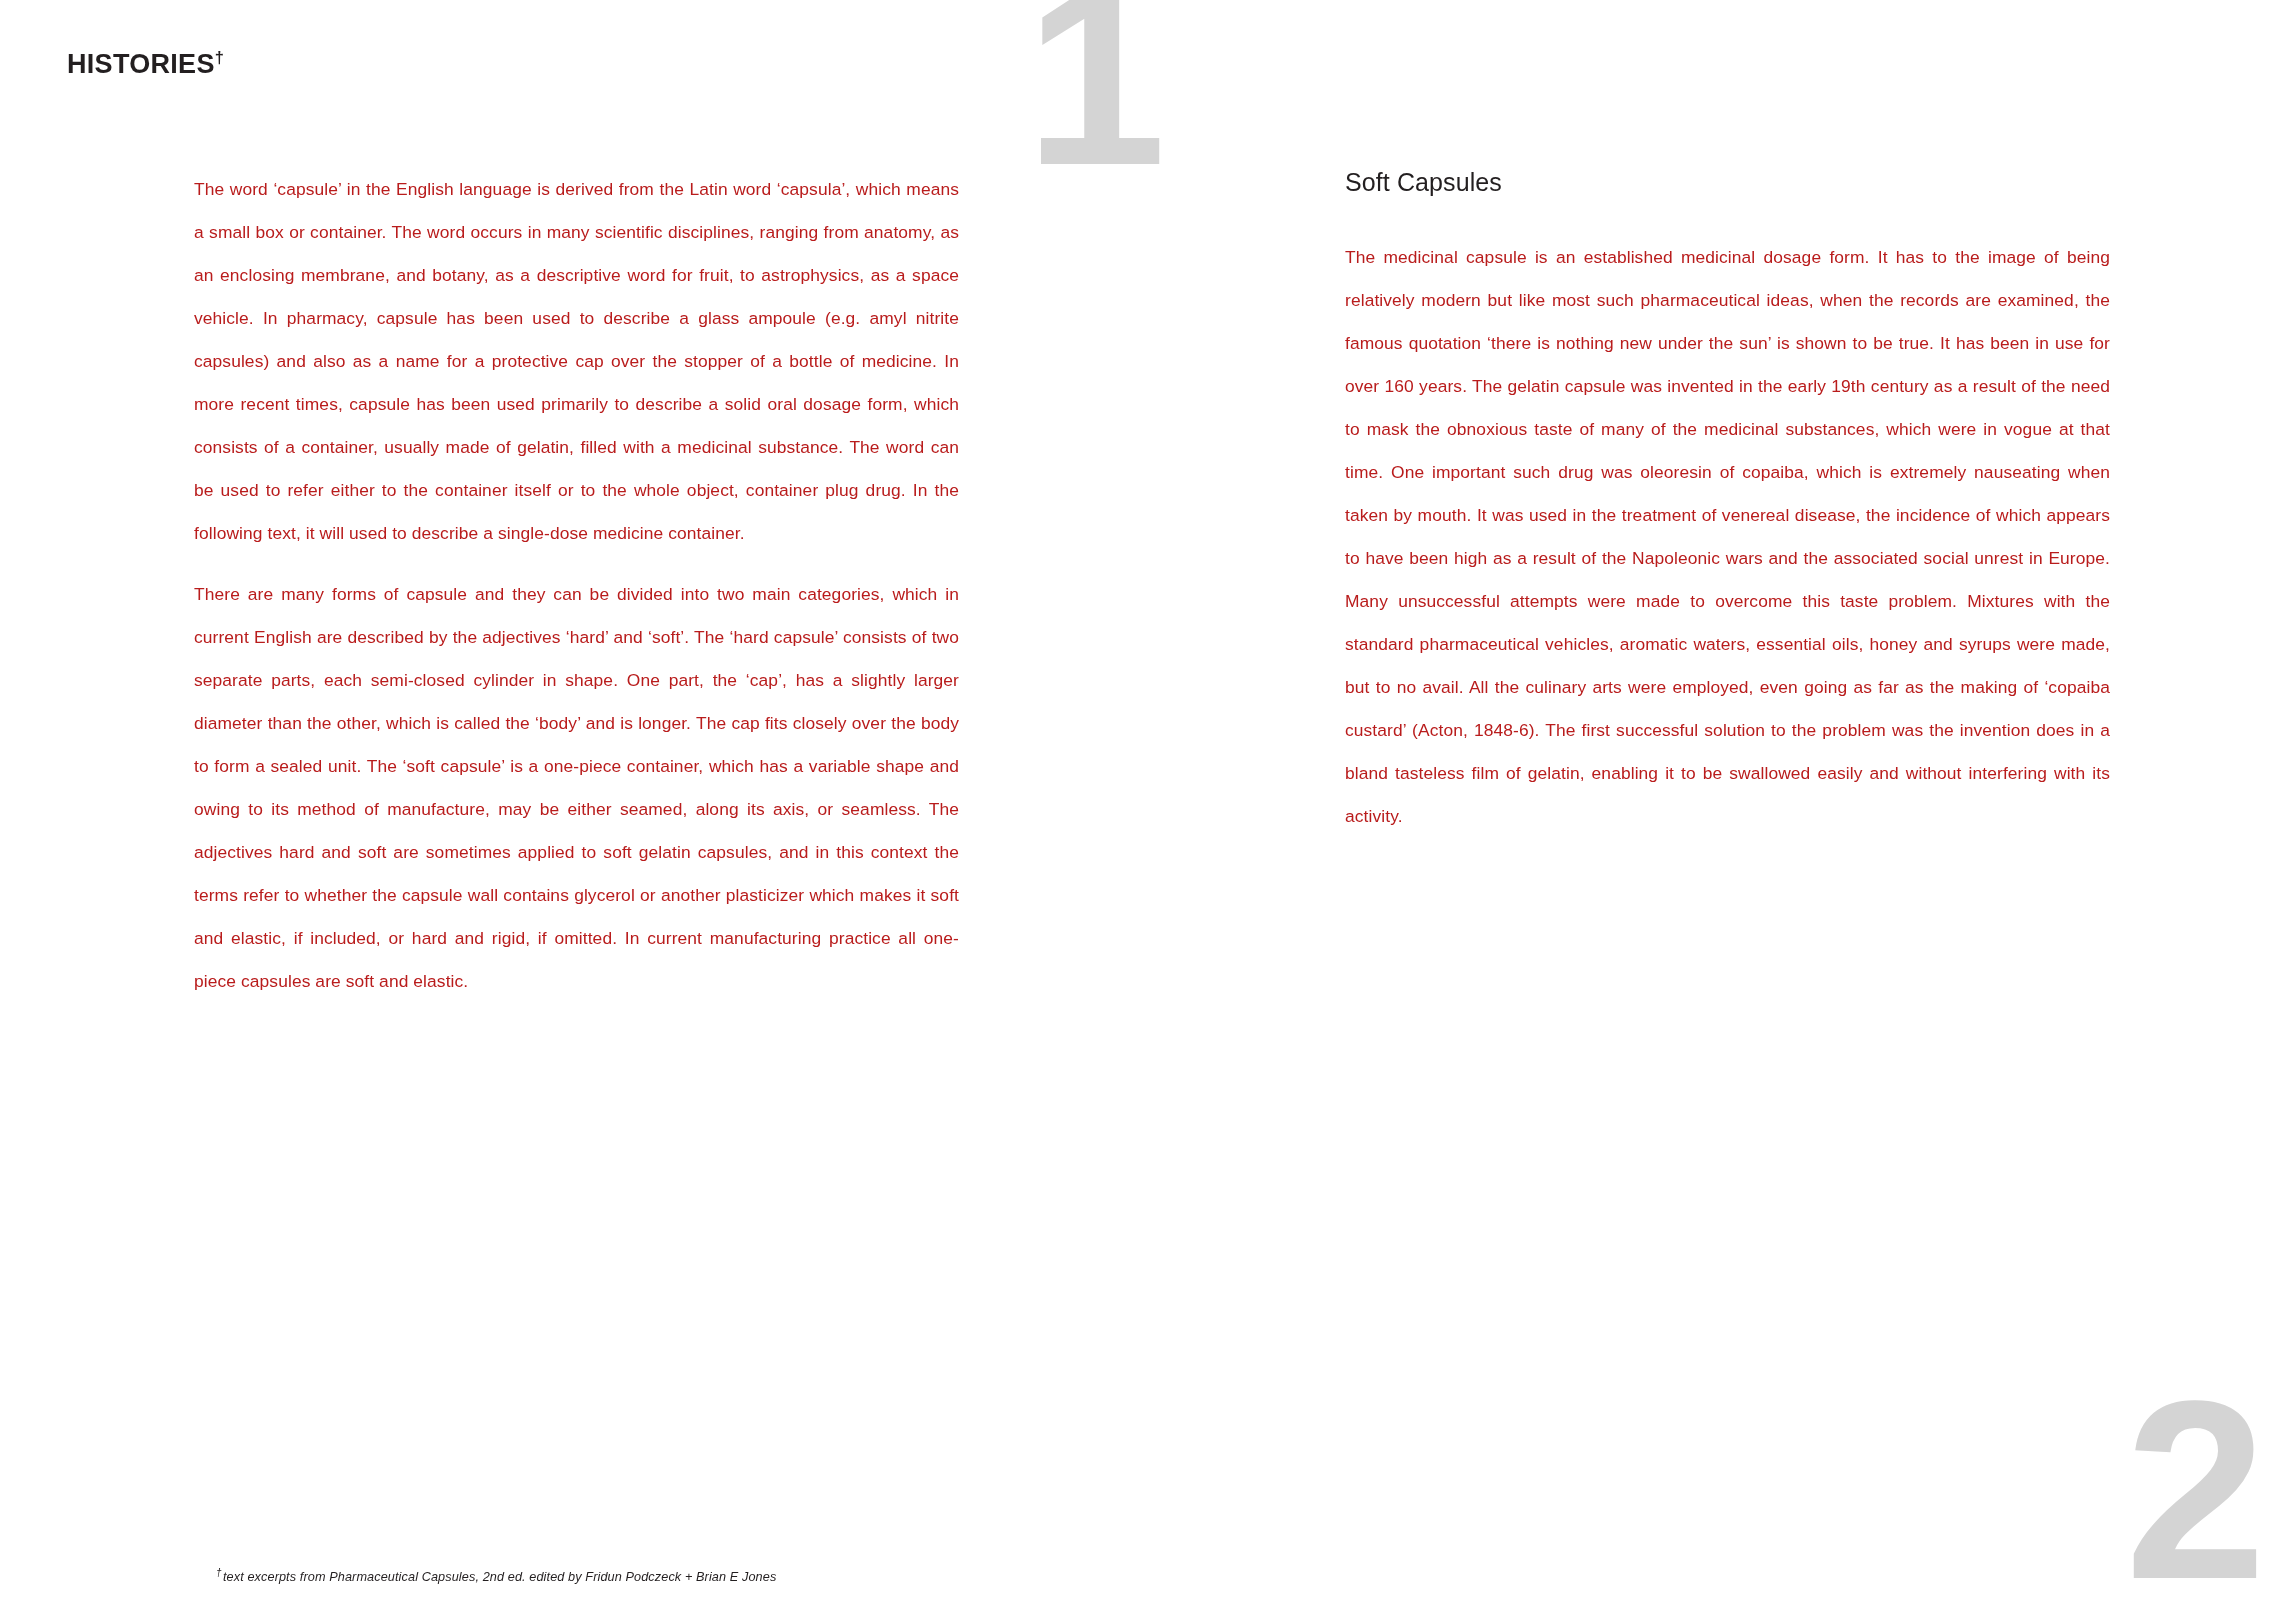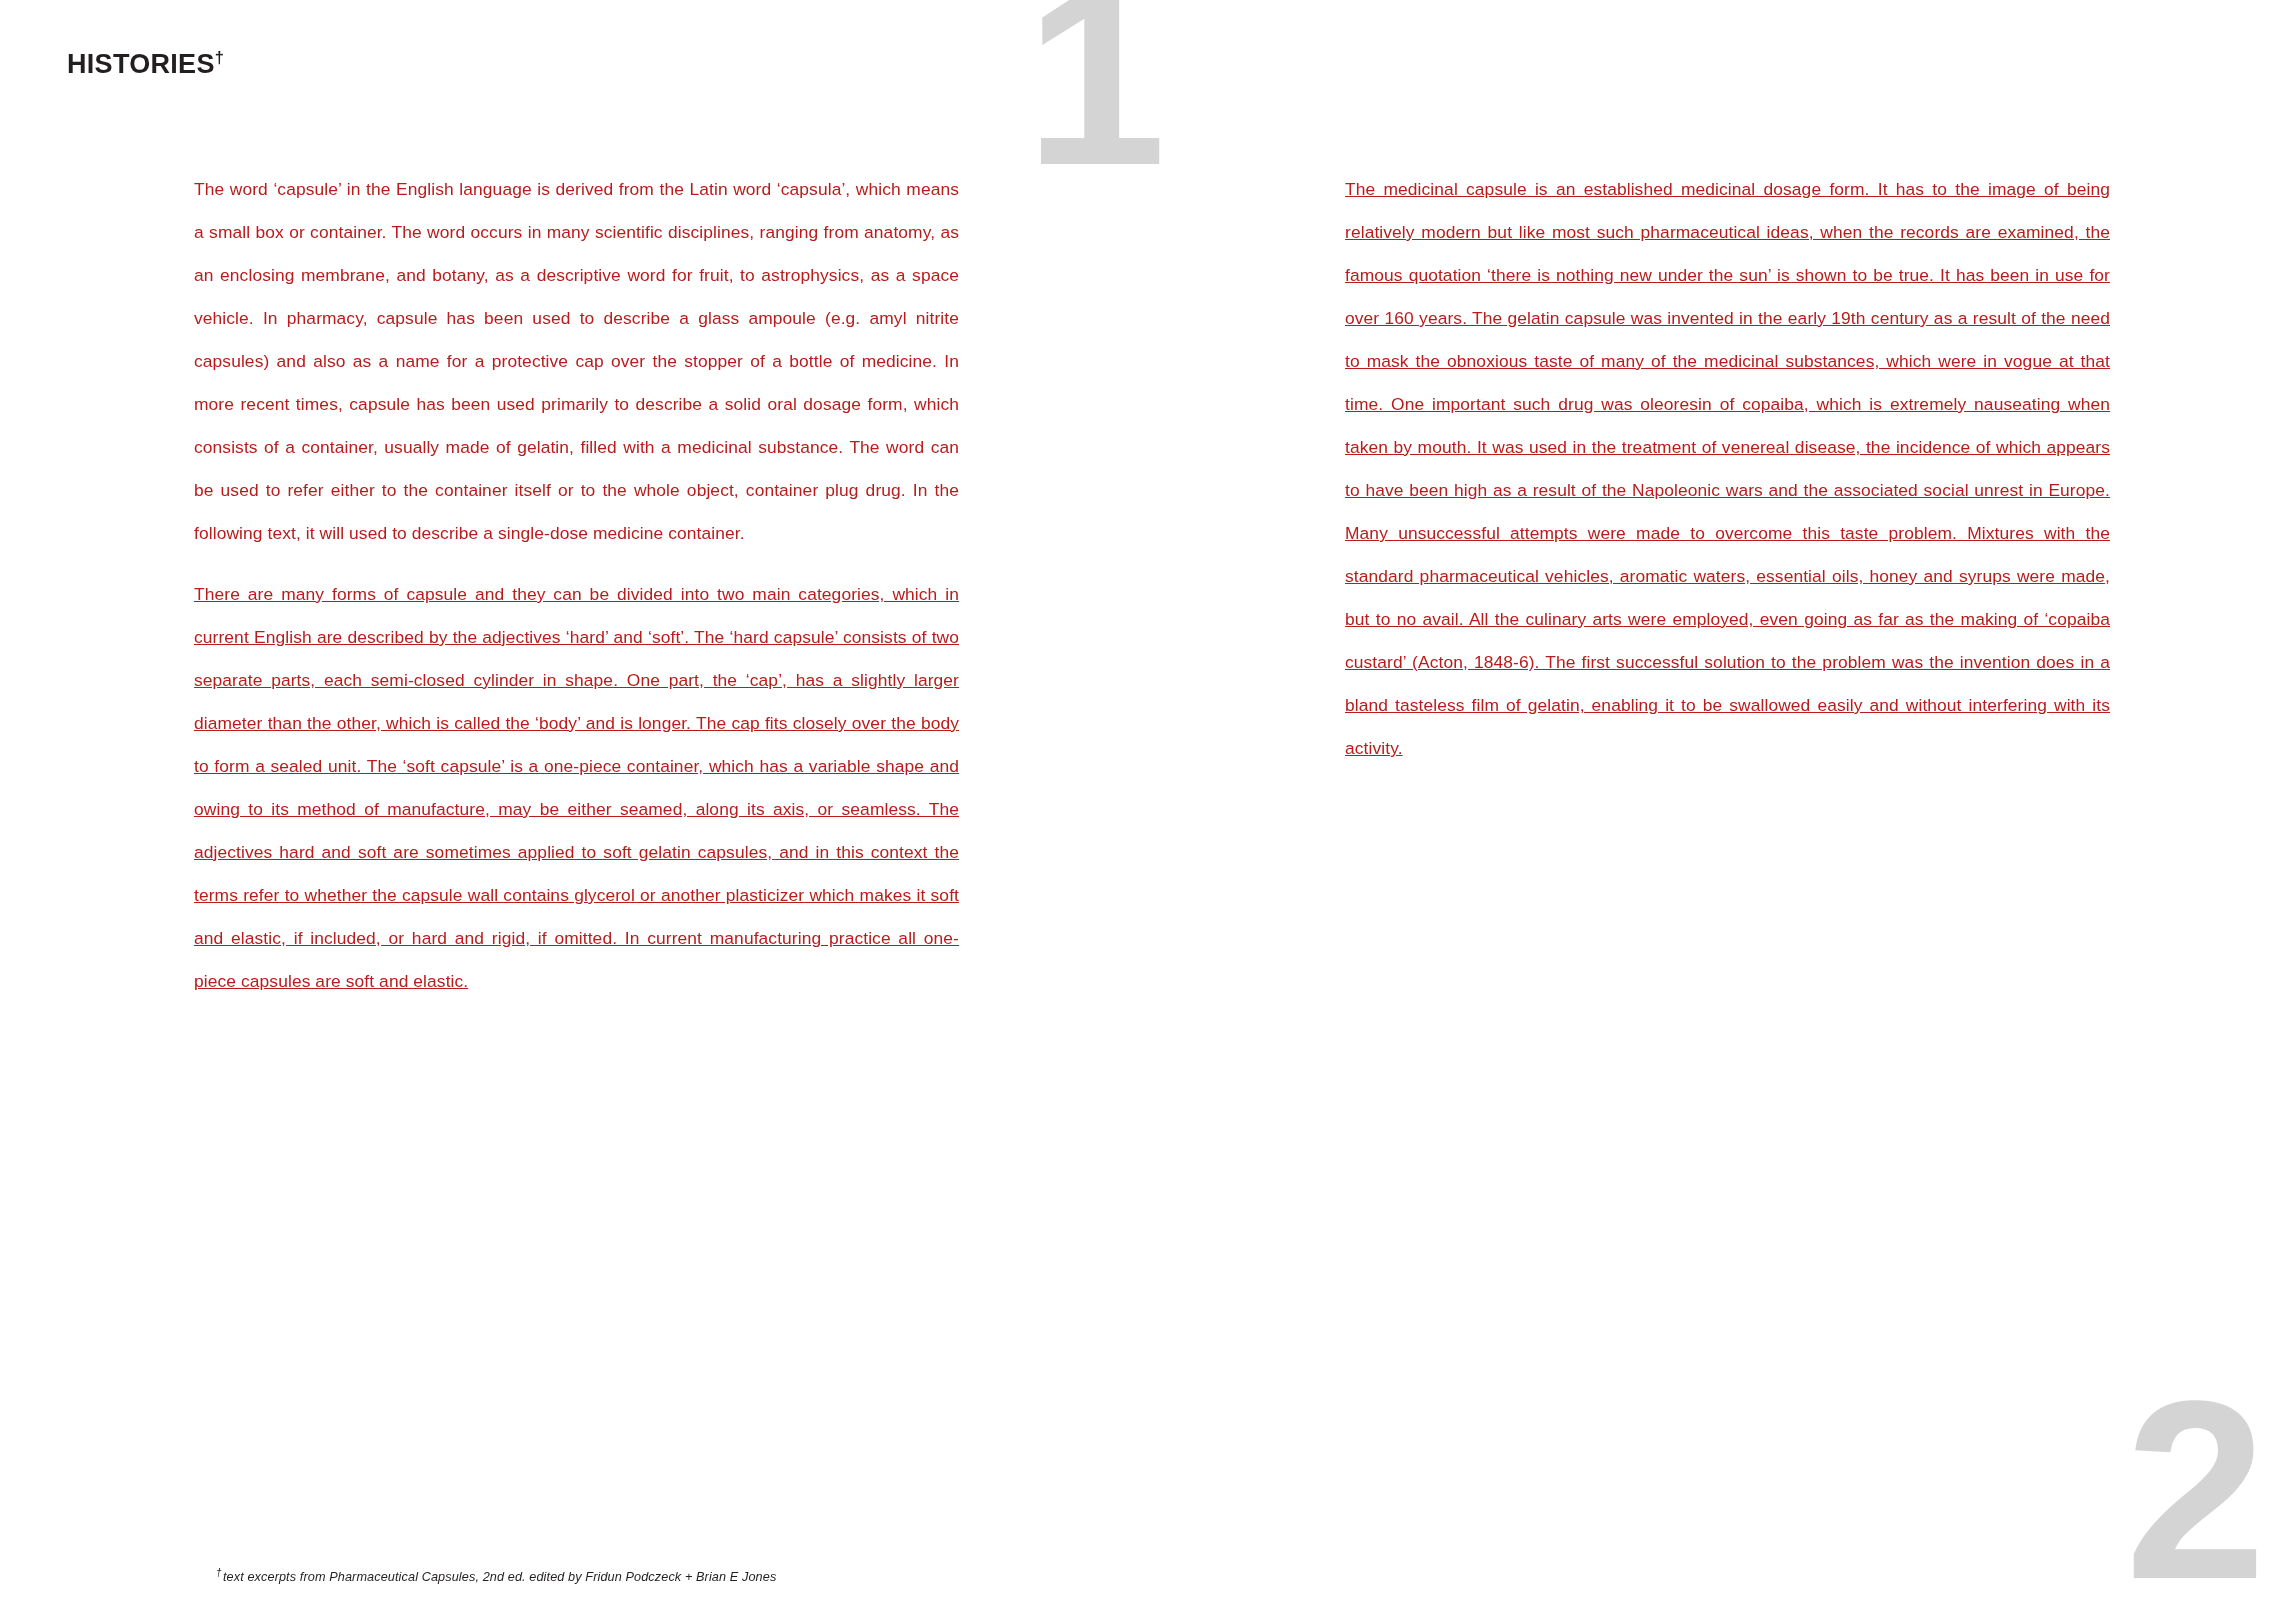--- a/index.html
+++ b/index.html
@@ -74,21 +74,21 @@
 
   .body-par {
     font-size: 17.4px;
     line-height: 43px;
     color: #b91c1c;
     margin: 0 0 18px 0;
     text-align: justify;
     text-justify: inter-word;
     letter-spacing: 0.1px;
   }
-  .body-par:last-child { margin-bottom: 0; text-decoration: underline; }
+  .body-par:last-child { margin-bottom: 0; }
 
   
   .footnote {
     position: absolute;
     left: 216px;
     top: 1567px;
     font-size: 12.7px;
     color: #231f20;
     letter-spacing: 0.1px;
     font-style: italic;
@@ -110,20 +110,21 @@
   <div class="running-head">
     <span>HISTORIES</span><span class="dagger">†</span>
   </div>
 
   <div class="column column-left">
     <p class="body-par">The word ‘capsule’ in the English language is derived from the Latin word ‘capsula’, which means a small box or container. The word occurs in many scientific disciplines, ranging from anatomy, as an enclosing membrane, and botany, as a descriptive word for fruit, to astrophysics, as a space vehicle. In pharmacy, capsule has been used to describe a glass ampoule (e.g. amyl nitrite capsules) and also as a name for a protective cap over the stopper of a bottle of medicine. In more recent times, capsule has been used primarily to describe a solid oral dosage form, which consists of a container, usually made of gelatin, filled with a medicinal substance. The word can be used to refer either to the container itself or to the whole object, container plug drug. In the following text, it will used to describe a single-dose medicine container.</p>
     <p class="body-par">There are many forms of capsule and they can be divided into two main categories, which in current English are described by the adjectives ‘hard’ and ‘soft’. The ‘hard capsule’ consists of two separate parts, each semi-closed cylinder in shape. One part, the ‘cap’, has a slightly larger diameter than the other, which is called the ‘body’ and is longer. The cap fits closely over the body to form a sealed unit. The ‘soft capsule’ is a one-piece container, which has a variable shape and owing to its method of manufacture, may be either seamed, along its axis, or seamless. The adjectives hard and soft are sometimes applied to soft gelatin capsules, and in this context the terms refer to whether the capsule wall contains glycerol or another plasticizer which makes it soft and elastic, if included, or hard and rigid, if omitted. In current manufacturing practice all one-piece capsules are soft and elastic.</p>
   </div>
 
   <div class="column column-right">
+    <h2 class="col-heading">Soft Capsules</h2>
     <p class="body-par">The medicinal capsule is an established medicinal dosage form. It has to the image of being relatively modern but like most such pharmaceutical ideas, when the records are examined, the famous quotation ‘there is nothing new under the sun’ is shown to be true. It has been in use for over 160 years. The gelatin capsule was invented in the early 19th century as a result of the need to mask the obnoxious taste of many of the medicinal substances, which were in vogue at that time. One important such drug was oleoresin of copaiba, which is extremely nauseating when taken by mouth. It was used in the treatment of venereal disease, the incidence of which appears to have been high as a result of the Napoleonic wars and the associated social unrest in Europe. Many unsuccessful attempts were made to overcome this taste problem. Mixtures with the standard pharmaceutical vehicles, aromatic waters, essential oils, honey and syrups were made, but to no avail. All the culinary arts were employed, even going as far as the making of ‘copaiba custard’ (Acton, 1848-6). The first successful solution to the problem was the invention does in a bland tasteless film of gelatin, enabling it to be swallowed easily and without interfering with its activity.</p>
   </div>
 
   <div class="footnote">
     <span class="dagger">†</span><span>text excerpts from Pharmaceutical Capsules, 2nd ed. edited by Fridun Podczeck + Brian E Jones</span>
   </div>
 
 </div>
 
 

